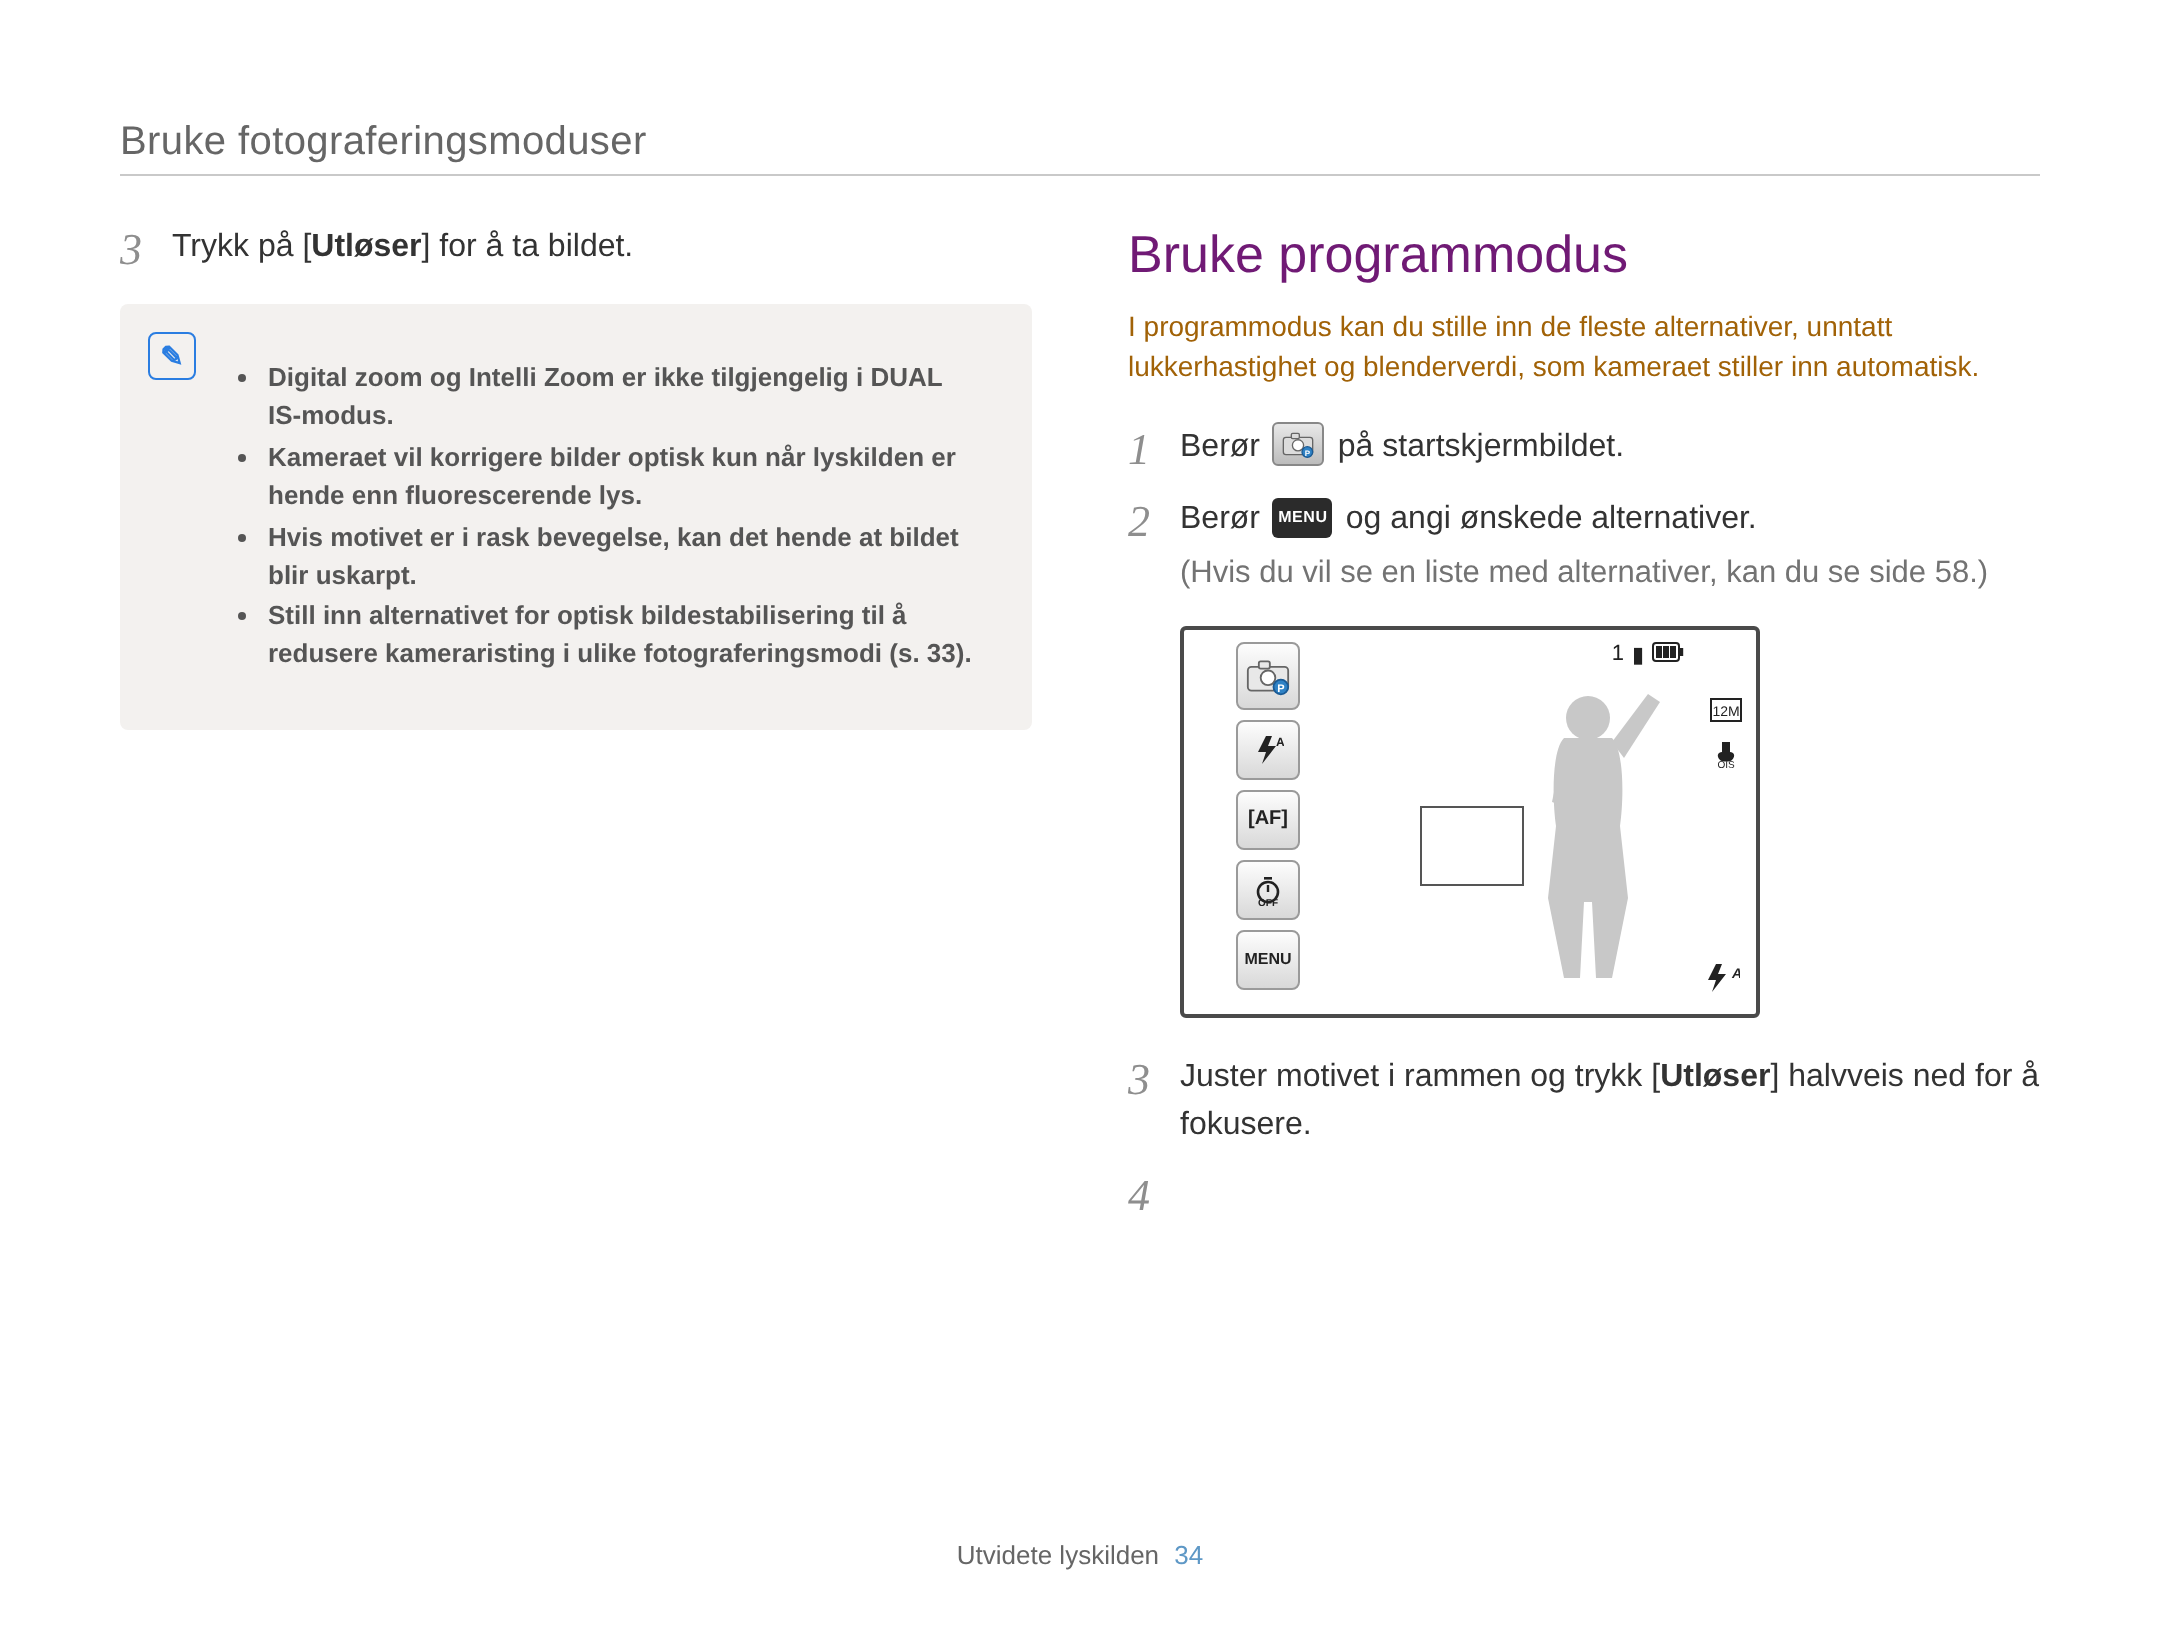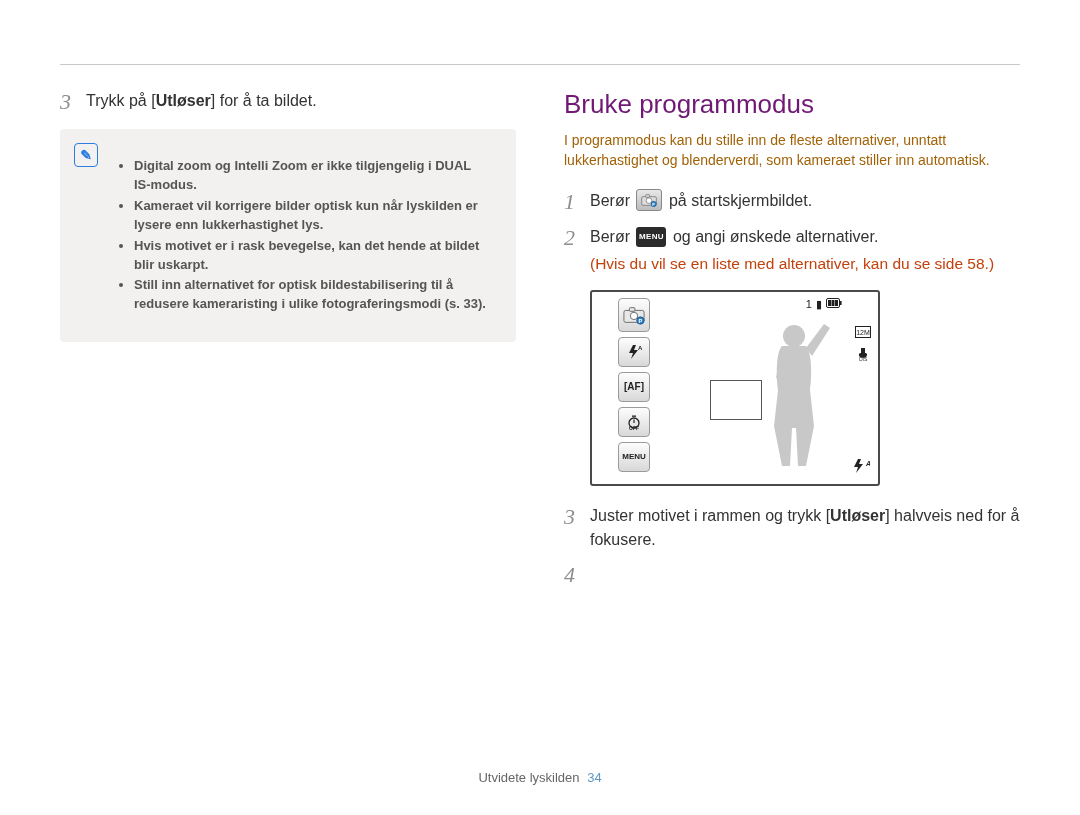--- a/index.html
+++ b/index.html
@@ -123,21 +123,21 @@
     background:#2b2b2b;
     color:#fff;
     font-size:8px;
     font-weight:700;
     letter-spacing:0.3px;
     border-radius:3px;
     width:30px;
   }
   .substep {
     font-size: 15.5px;
-    color: #c2410c;
+    color: #737373;
     margin: 2px 0 14px 26px;
     line-height: 1.45;
   }
   
   .screen {
     margin: 6px 0 18px 26px;
     width: 290px;
     height: 196px;
     border: 2px solid #4a4a4a;
     border-radius: 3px;
@@ -216,37 +216,38 @@
     font-size:13px;
     color:#666;
   }
   .footer .pg { color:#5e98c6; margin-left:4px; }
   b { font-weight:700; }
 </style>
 </head>
 <body>
 
 <div class="page">
+  <div class="breadcrumb">Bruke fotograferingsmoduser</div>
   <hr class="hr">
 
   <div class="columns">
 
     <div class="col">
       <div class="step">
         <div class="stepnum">3</div>
         <div class="steptext">
           <span>Trykk på </span>[<b><span>Utløser</span></b>]<span> for å ta bildet.</span>
         </div>
       </div>
 
       <div class="notebox">
         <div class="note-icon">✎</div>
         <ul class="note-list">
           <li>Digital zoom og Intelli Zoom er ikke tilgjengelig i DUAL IS-modus.</li>
-          <li>Kameraet vil korrigere bilder optisk kun når lyskilden er lysere enn lukkerhastighet lys.</li>
+          <li>Kameraet vil korrigere bilder optisk kun når lyskilden er hende enn fluorescerende lys.</li>
           <li>Hvis motivet er i rask bevegelse, kan det hende at bildet blir uskarpt.</li>
           <li>Still inn alternativet for optisk bildestabilisering til å redusere kameraristing i ulike fotograferingsmodi (s. 33).</li>
         </ul>
       </div>
     </div>
 
     <div class="col">
       <h2 class="section-title">Bruke programmodus</h2>
       <div class="intro">I programmodus kan du stille inn de fleste alternativer, unntatt lukkerhastighet og blenderverdi, som kameraet stiller inn automatisk.</div>
 

